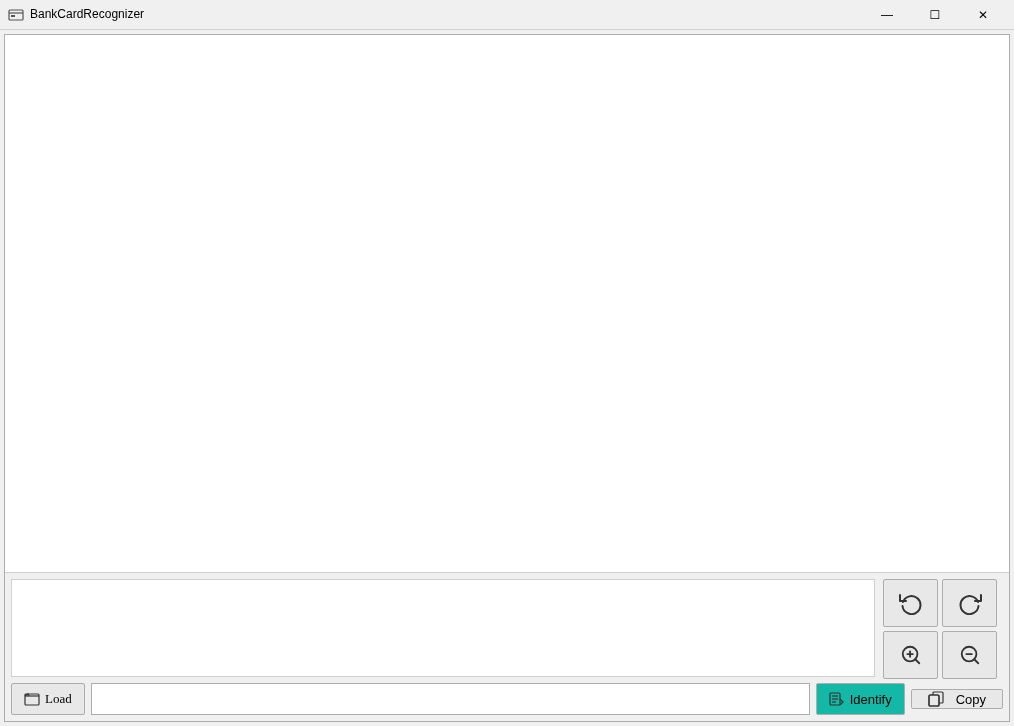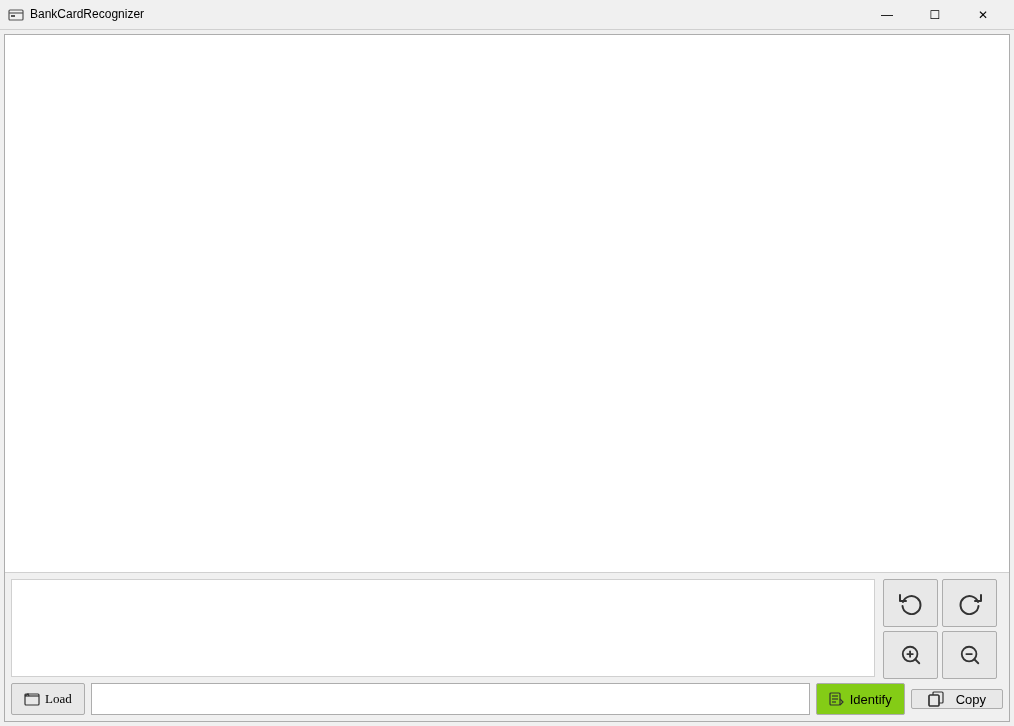--- a/index.html
+++ b/index.html
@@ -172,21 +172,21 @@
       font-family: 'Segoe UI', Arial, sans-serif;
       font-size: 13px;
       outline: none;
     }
 
     .identify-btn {
       display: flex;
       align-items: center;
       gap: 5px;
       padding: 4px 12px;
-      background: #84cc16;
+      background: #14b8a6;
       border: 1px solid #adadad;
       border-radius: 2px;
       cursor: pointer;
       font-family: 'Segoe UI', Arial, sans-serif;
       font-size: 13px;
       height: 32px;
       white-space: nowrap;
     }
 
     .copy-btn {

